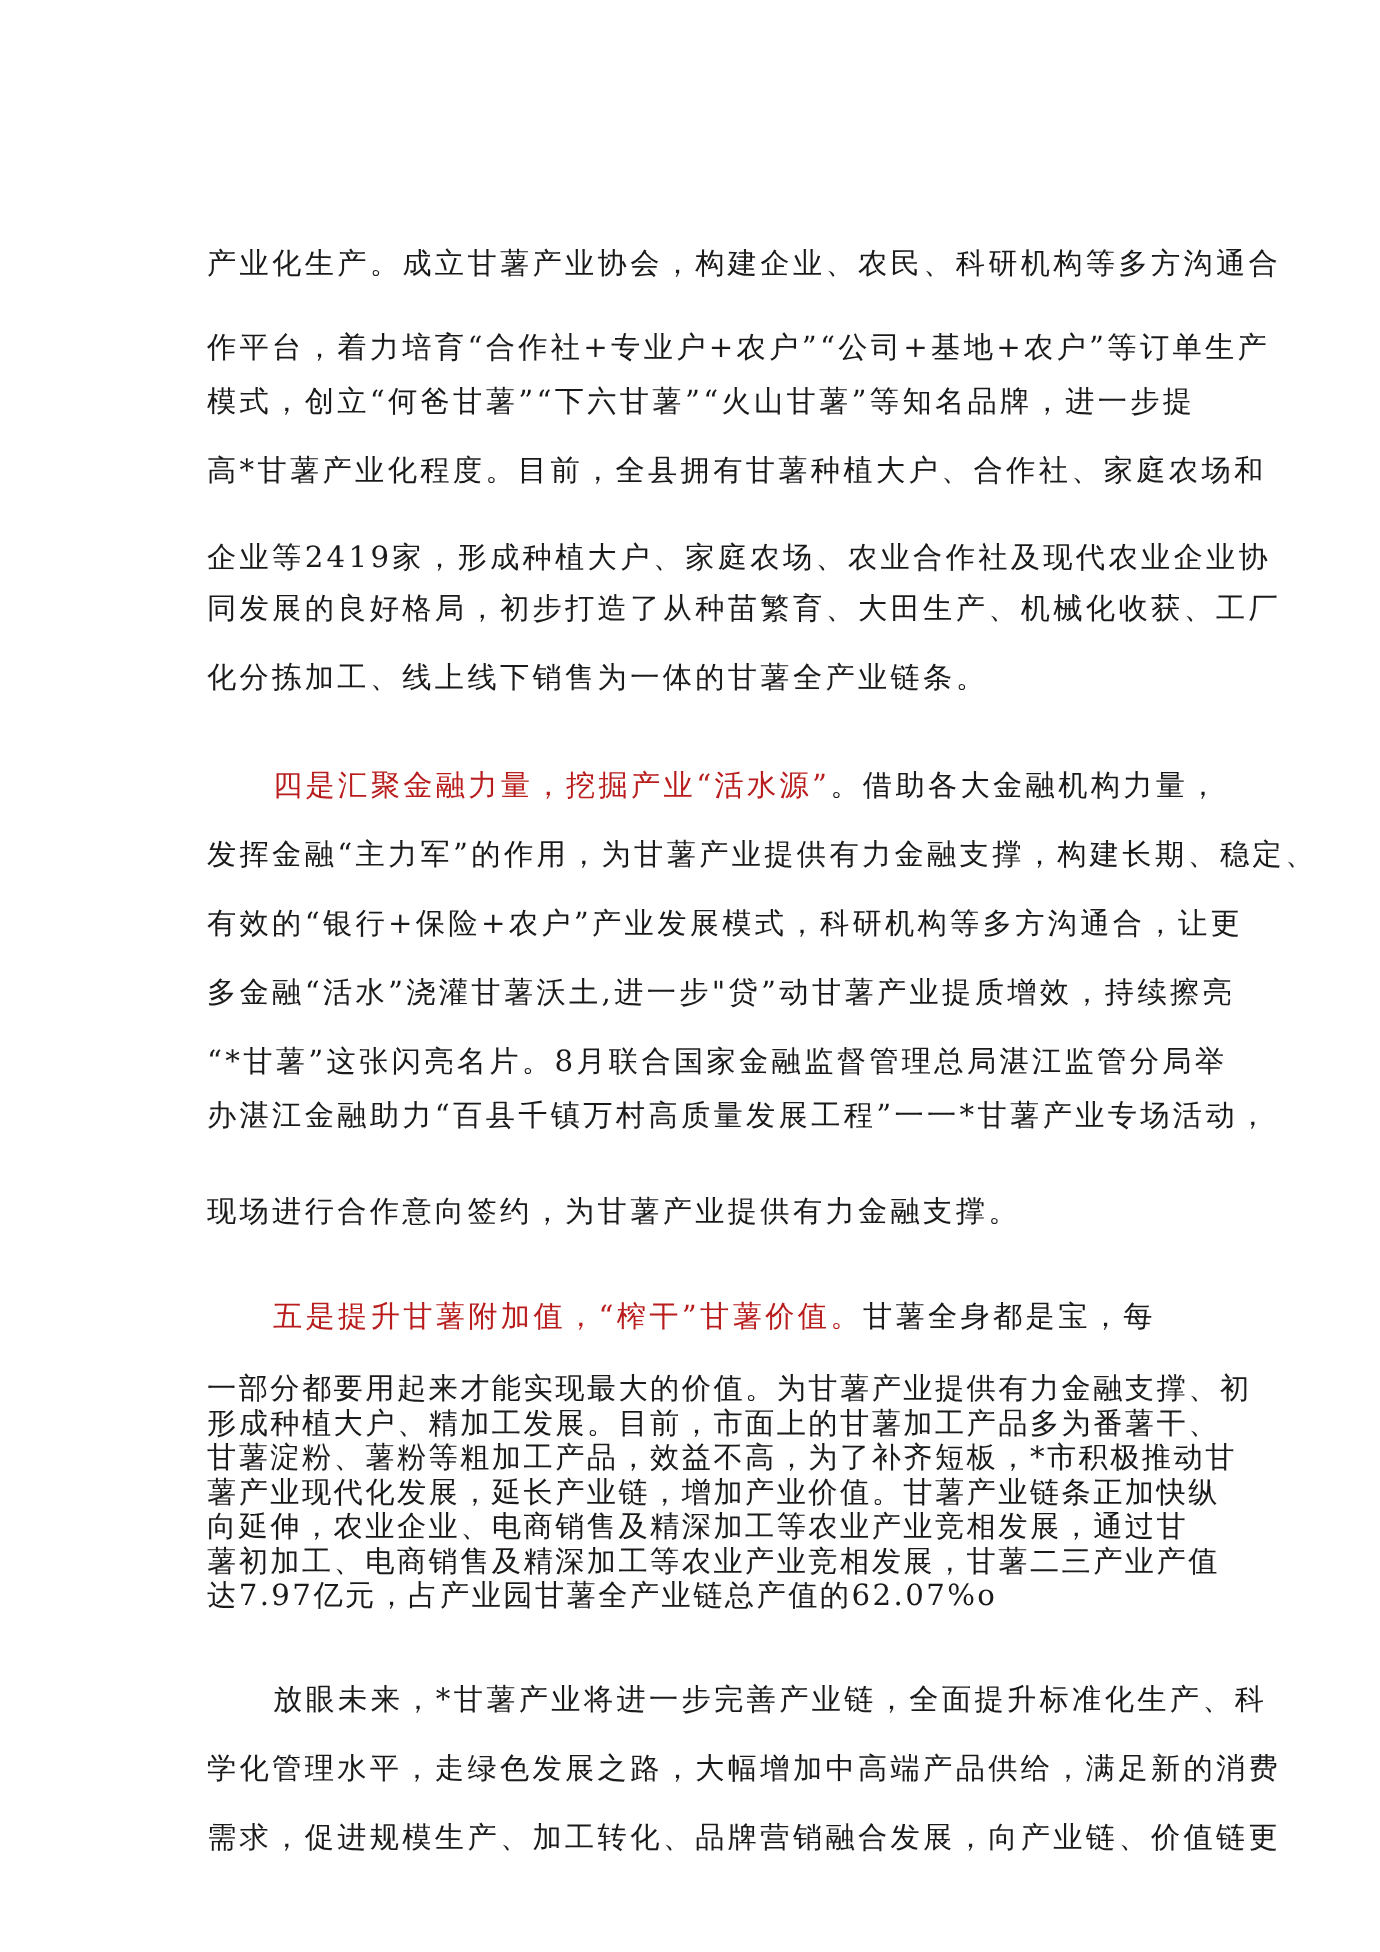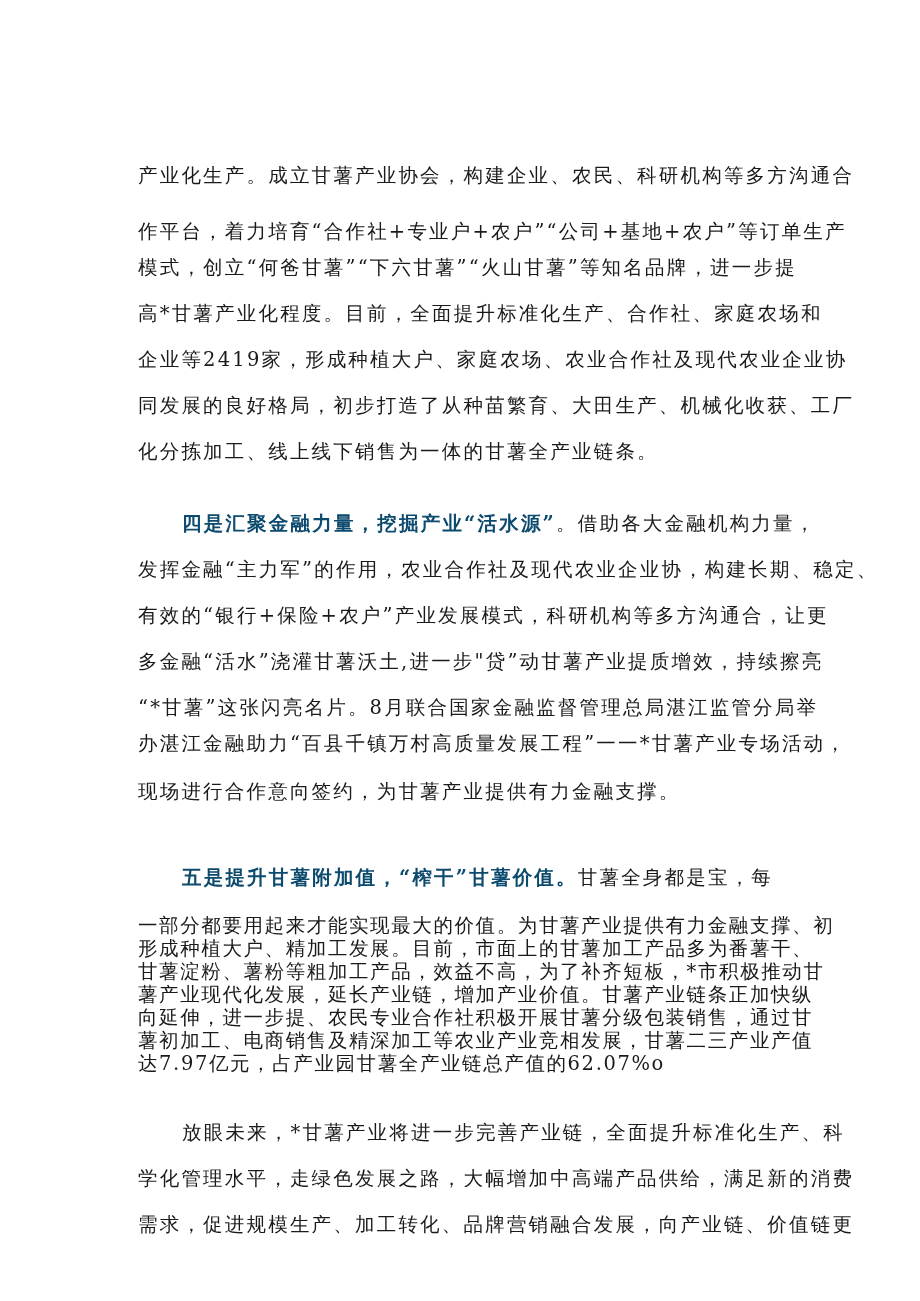--- a/index.html
+++ b/index.html
@@ -2,59 +2,59 @@
 <html><head>
 <meta charset="utf-8">
 <style>
   html, body { margin: 0; padding: 0; background: #ffffff; }
   body { width: 920px; height: 1301px; position: relative; overflow: hidden;
          font-family: "DejaVu Serif", "Liberation Serif", serif; color: #1a1a1a; }
   .page { position: absolute; left: 0; top: 0; width: 833px; height: 1301px; background: #fff; margin-top: 48px; }
   .line { position: absolute; left: 138px; width: 654px; font-size: 19.5px; line-height: 24px;
           white-space: nowrap; letter-spacing: 2.2px; }
   .indent { left: 182px; width: 610px; }
-  .bold { font-weight: bold; color: #0c4a6e; }
+  .bold { font-weight: normal; color: #b91c1c; }
   .compact { letter-spacing: 1.6px; }
 </style>
 </head>
 <body>
 
 <div class="page">
 
   <div>
     <div class="line" style="top:116px">产业化生产。成立甘薯产业协会，构建企业、农民、科研机构等多方沟通合</div>
     <div class="line" style="top:172px">作平台，着力培育“合作社+专业户+农户”“公司+基地+农户”等订单生产</div>
     <div class="line" style="top:208px">模式，创立“何爸甘薯”“下六甘薯”“火山甘薯”等知名品牌，进一步提</div>
-    <div class="line" style="top:254px">高*甘薯产业化程度。目前，全面提升标准化生产、合作社、家庭农场和</div>
-    <div class="line" style="top:300px">企业等2419家，形成种植大户、家庭农场、农业合作社及现代农业企业协</div>
+    <div class="line" style="top:254px">高*甘薯产业化程度。目前，全县拥有甘薯种植大户、合作社、家庭农场和</div>
+    <div class="line" style="top:312px">企业等2419家，形成种植大户、家庭农场、农业合作社及现代农业企业协</div>
     <div class="line" style="top:346px">同发展的良好格局，初步打造了从种苗繁育、大田生产、机械化收获、工厂</div>
     <div class="line" style="top:392px">化分拣加工、线上线下销售为一体的甘薯全产业链条。</div>
   </div>
 
   <div>
     <div class="line indent" style="top:464px">
       <span class="bold">四是汇聚金融力量，挖掘产业“活水源”</span><span>。借助各大金融机构力量，</span>
     </div>
-    <div class="line" style="top:510px">发挥金融“主力军”的作用，农业合作社及现代农业企业协，构建长期、稳定、</div>
+    <div class="line" style="top:510px">发挥金融“主力军”的作用，为甘薯产业提供有力金融支撑，构建长期、稳定、</div>
     <div class="line" style="top:556px">有效的“银行+保险+农户”产业发展模式，科研机构等多方沟通合，让更</div>
     <div class="line" style="top:602px">多金融“活水”浇灌甘薯沃土,进一步"贷”动甘薯产业提质增效，持续擦亮</div>
     <div class="line" style="top:648px">“*甘薯”这张闪亮名片。8月联合国家金融监督管理总局湛江监管分局举</div>
     <div class="line" style="top:684px">办湛江金融助力“百县千镇万村高质量发展工程”一一*甘薯产业专场活动，</div>
-    <div class="line" style="top:732px">现场进行合作意向签约，为甘薯产业提供有力金融支撑。</div>
+    <div class="line" style="top:748px">现场进行合作意向签约，为甘薯产业提供有力金融支撑。</div>
   </div>
 
   <div>
     <div class="line indent" style="top:818px">
       <span class="bold">五是提升甘薯附加值，“榨干”甘薯价值。</span><span>甘薯全身都是宝，每</span>
     </div>
     <div class="line compact" style="top:866px">一部分都要用起来才能实现最大的价值。为甘薯产业提供有力金融支撑、初</div>
     <div class="line compact" style="top:889px">形成种植大户、精加工发展。目前，市面上的甘薯加工产品多为番薯干、</div>
     <div class="line compact" style="top:912px">甘薯淀粉、薯粉等粗加工产品，效益不高，为了补齐短板，*市积极推动甘</div>
     <div class="line compact" style="top:935px">薯产业现代化发展，延长产业链，增加产业价值。甘薯产业链条正加快纵</div>
-    <div class="line compact" style="top:958px">向延伸，进一步提、农民专业合作社积极开展甘薯分级包装销售，通过甘</div>
+    <div class="line compact" style="top:958px">向延伸，农业企业、电商销售及精深加工等农业产业竞相发展，通过甘</div>
     <div class="line compact" style="top:981px">薯初加工、电商销售及精深加工等农业产业竞相发展，甘薯二三产业产值</div>
     <div class="line compact" style="top:1004px">达7.97亿元，占产业园甘薯全产业链总产值的62.07%o</div>
   </div>
 
   <div>
     <div class="line indent" style="top:1073px">放眼未来，*甘薯产业将进一步完善产业链，全面提升标准化生产、科</div>
     <div class="line" style="top:1119px">学化管理水平，走绿色发展之路，大幅增加中高端产品供给，满足新的消费</div>
     <div class="line" style="top:1165px">需求，促进规模生产、加工转化、品牌营销融合发展，向产业链、价值链更</div>
   </div>
 

